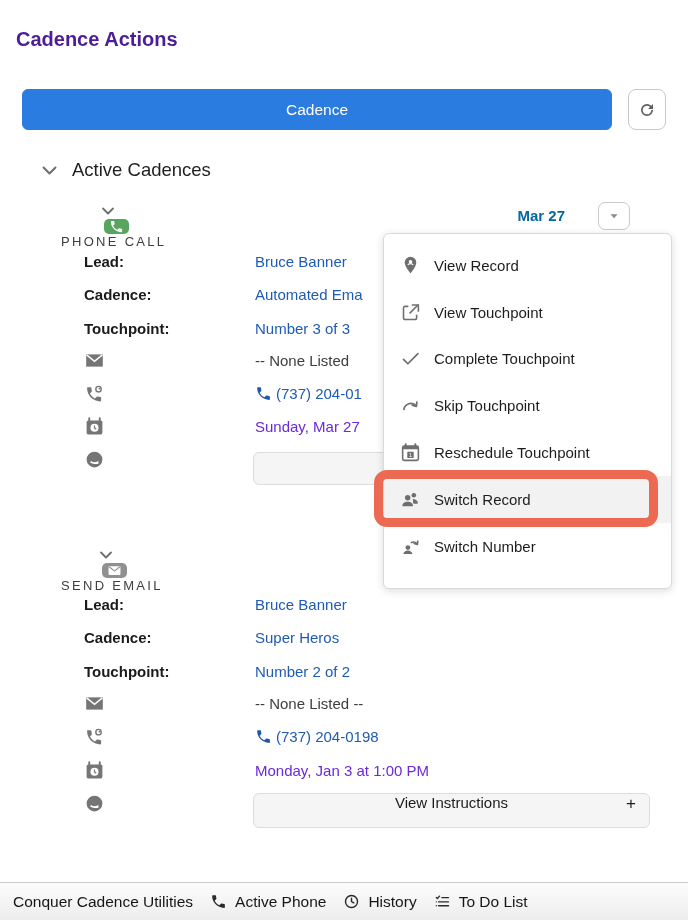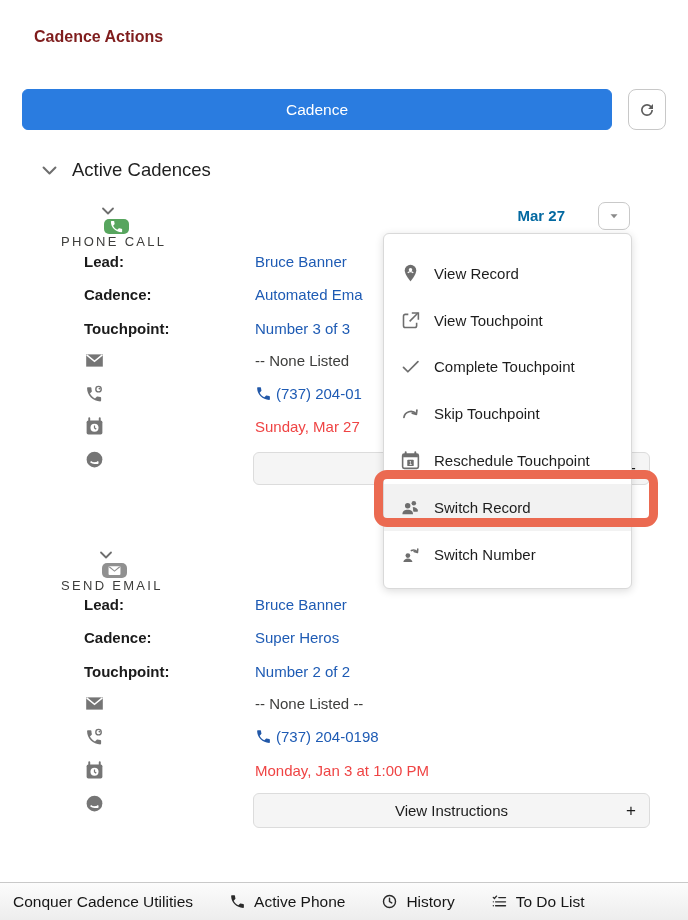--- a/index.html
+++ b/index.html
@@ -1,21 +1,21 @@
 <!DOCTYPE html>
 <html><head>
 <meta charset="utf-8">
 <style>
   * { margin:0; padding:0; box-sizing:border-box; }
   body { background:#e9e9e9; }
   .app {
     position:relative; width:688px; height:920px; background:#fff;
     font-family:"Liberation Sans", sans-serif; color:#1b1b1b; overflow:hidden;
   }
-  .page-title { position:absolute; left:34px; top:28px; font-size:16px; font-weight:bold; color:#7f1d1d; }
+  .page-title { position:absolute; left:16px; top:28px; font-size:20px; font-weight:bold; color:#4c1d95; }
 
   .enroll-btn {
     position:absolute; left:22px; top:89px; width:590px; height:41px;
     background:#2a7ce0; border:1px solid #2a7ce0; border-radius:6px;
     color:#fff; font-size:15.5px; font-family:inherit; cursor:pointer;
   }
   .refresh-btn {
     position:absolute; left:628px; top:89px; width:38px; height:41px;
     background:#fff; border:1px solid #c8c8c8; border-radius:8px;
     color:#5c5c5c; cursor:pointer; display:flex; align-items:center; justify-content:center;
@@ -41,54 +41,54 @@
     background:#fff; border:1px solid #c9c9c9; border-radius:7px;
     display:flex; align-items:center; justify-content:center; color:#8a8a8a; cursor:pointer;
   }
   .menu-trigger svg { width:14px; height:14px; }
 
   .frow { position:absolute; left:84px; width:566px; height:34px; display:flex; align-items:center; }
   .flabel { width:171px; font-size:15px; font-weight:bold; color:#1b1b1b; }
   .ficon { width:171px; color:#757575; display:flex; align-items:center; }
   .ficon svg { width:21px; height:21px; }
   .flink { font-size:15px; color:#1e5bb4; text-decoration:none; display:flex; align-items:center; }
-  .fval { font-size:15px; color:#ef4444; }
+  .fval { font-size:15px; color:#6d28d9; }
   .fval.muted { color:#3e3e3c; }
   .phone-glyph { width:17px; height:17px; margin-right:4px; color:#2258a8; }
 
   .instr-btn {
     position:absolute; left:253px; width:397px;
     background:#f5f5f5; border:1px solid #dcdcdc; border-radius:6px;
     font-size:15px; color:#1c1c1c; font-family:inherit; cursor:pointer;
-    display:flex; align-items:center; justify-content:center;
+    display:flex; justify-content:center;
   }
   .instr-btn .plus { position:absolute; right:13px; font-size:17px; color:#1c1c1c; }
   .instr-btn.pc { top:452px; height:33px; }
   .instr-btn.se { top:793px; height:35px; }
 
   .dropdown-menu {
-    position:absolute; left:383px; top:233px; width:249px; height:356px;
+    position:absolute; left:383px; top:233px; width:289px; height:356px;
     background:#fff; border:1px solid #d9d9d9; border-radius:6px;
-    box-shadow:0 2px 8px rgba(0,0,0,.14); z-index:20; padding-top:16px;
+    box-shadow:0 2px 8px rgba(0,0,0,.14); z-index:20; padding-top:8px;
   }
   .menu-item { height:46.8px; display:flex; align-items:center; padding-left:16px; cursor:pointer; }
   .menu-item.hovered { background:#f2f2f2; }
   .mi-icon { width:21px; height:21px; color:#6e6e6e; margin-right:13px; flex:0 0 auto; }
   .mi-icon svg { width:21px; height:21px; }
   .mi-label { font-size:15px; color:#1d1d1d; }
 
   .red-annotation {
     position:absolute; left:374px; top:470px; width:284px; height:57px;
     border:9px solid #eb6a51; border-radius:13px; z-index:30; pointer-events:none;
   }
 
   .footer {
     position:absolute; left:0; top:882px; width:688px; height:38px;
     border-top:1px solid #c9c9c9; background:linear-gradient(#fcfcfc,#ededed);
-    display:flex; align-items:center; padding-left:13px; gap:36px;
+    display:flex; align-items:center; padding-left:13px; gap:17px;
     white-space:nowrap; overflow:hidden;
   }
   .ftab { display:flex; align-items:center; gap:8px; font-size:15.5px; color:#161616; cursor:pointer; }
   .ftab svg { width:17px; height:17px; color:#2a2a2a; }
 </style>
 </head>
 <body>
 
 <div class="app">
 

